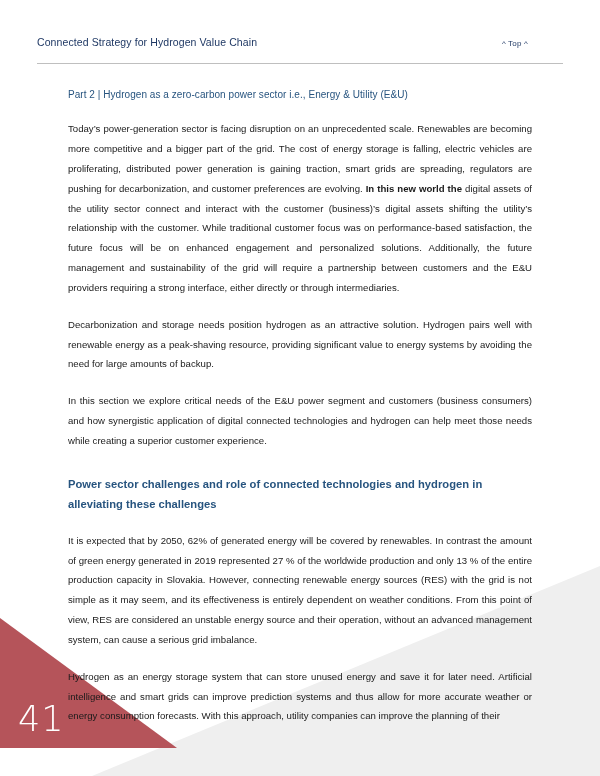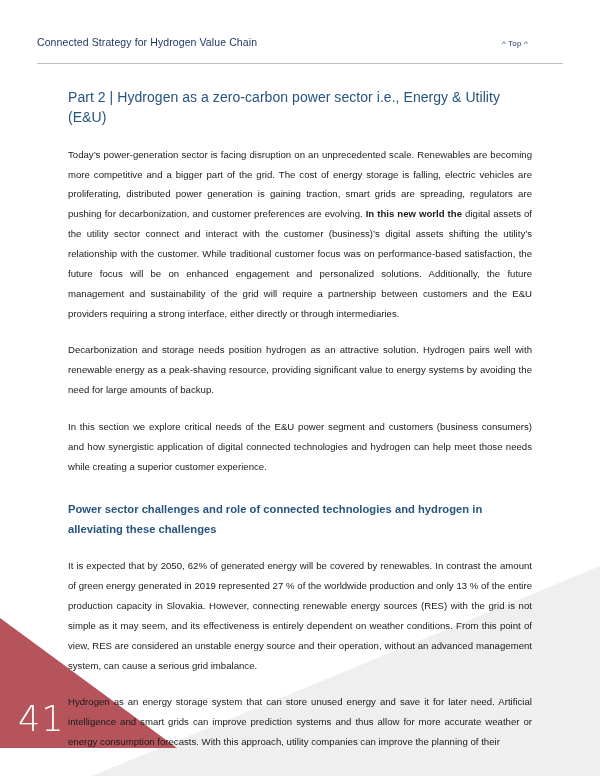--- a/index.html
+++ b/index.html
@@ -97,21 +97,21 @@
   .content {
     position: absolute;
     left: 68px;
     top: 88px;
     width: 464px;
     z-index: 2;
   }
 
   h1.part-title {
     margin: 0 0 17px 0;
-    font-size: 14px;
+    font-size: 10px;
     font-weight: normal;
     line-height: 1.42;
     color: #27547f;
     letter-spacing: 0.05px;
   }
 
   h2.sub-heading {
     margin: 24px 0 16px 0;
     font-size: 11.2px;
     font-weight: bold;

